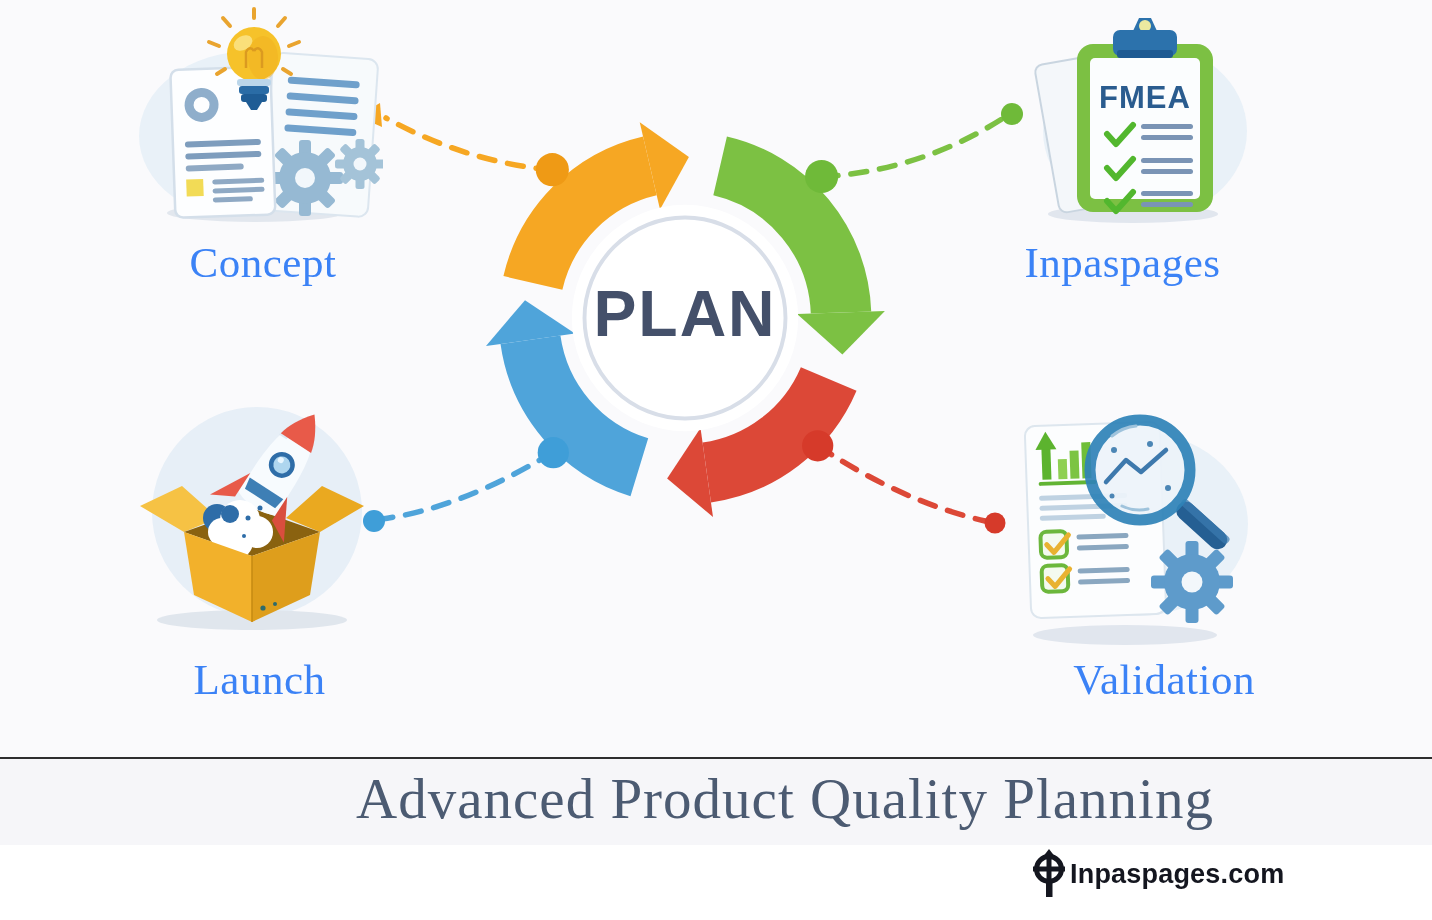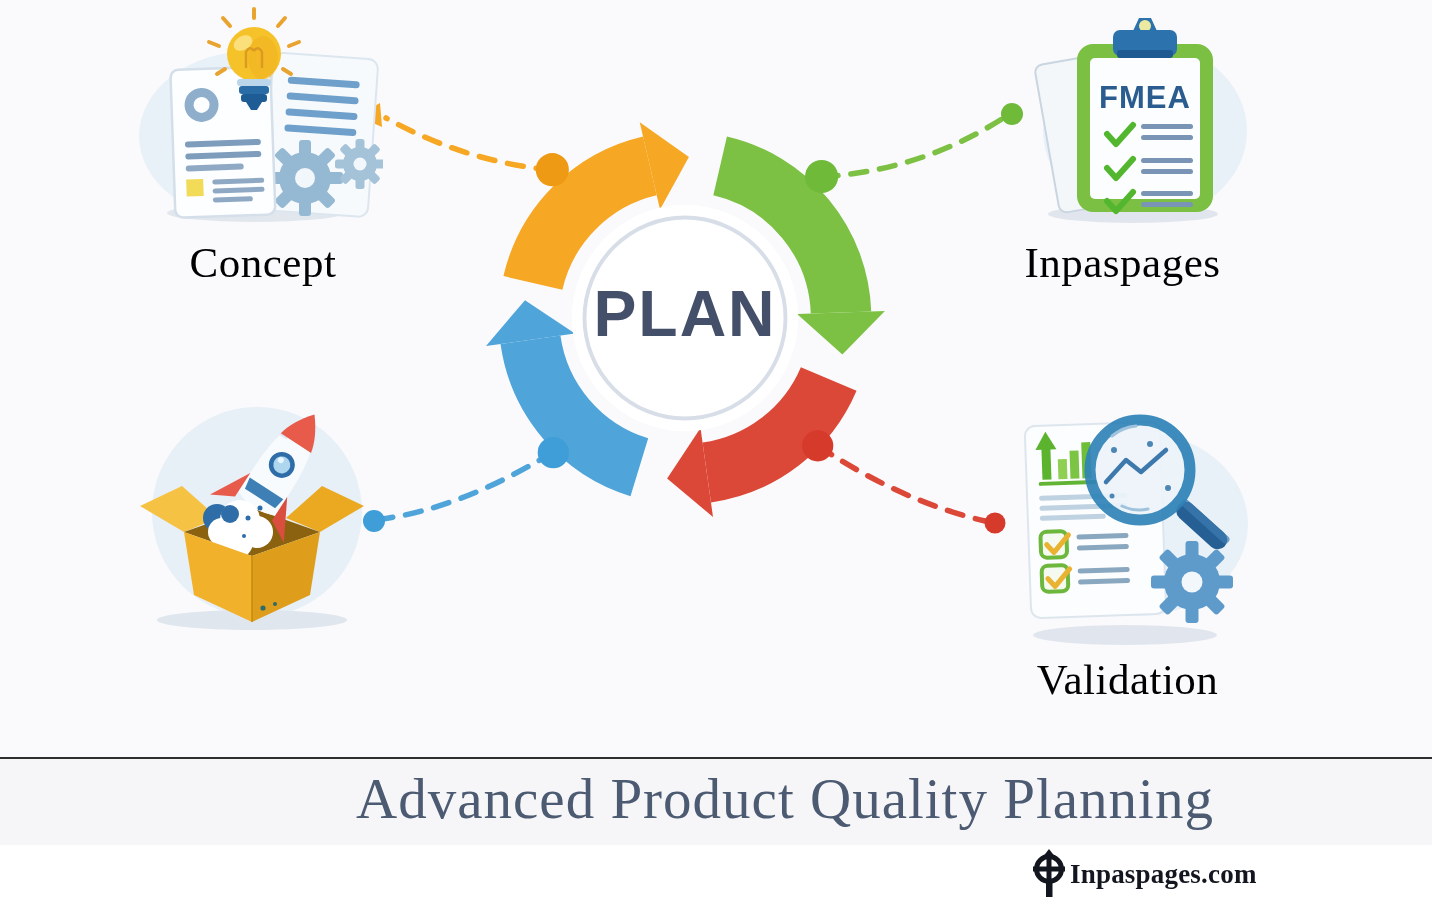--- a/index.html
+++ b/index.html
@@ -5,37 +5,37 @@
   html,body{margin:0;padding:0;}
   #canvas{
     position:relative;width:1432px;height:920px;overflow:hidden;
     background:#fafafc;
     font-family:"Liberation Sans",sans-serif;
   }
   .abs{position:absolute;}
   .stage-label{
     position:absolute;
     font-family:"Liberation Serif",serif;
-    font-size:43px;color:#000000;text-align:center;
+    font-size:43px;color:#3b82f6;text-align:center;
     letter-spacing:0.5px;
   }
   #footer-band{position:absolute;left:0;top:759px;width:1432px;height:86px;background:#f6f6f9;}
   #bottom-white{position:absolute;left:0;top:845px;width:1432px;height:75px;background:#ffffff;}
   #divider{position:absolute;left:0;top:757px;width:1432px;height:2px;background:#2e2e2e;}
   #main-title{
     position:absolute;left:0;top:766px;width:1432px;text-align:center;
     transform:translateX(69px);
     font-family:"Liberation Serif",serif;font-weight:400;
     font-size:57px;color:#4c5b72;letter-spacing:1px;
   }
   #watermark{
     position:absolute;left:1030px;top:849px;display:flex;align-items:center;gap:2px;
   }
   #watermark-text{
-    font-family:Liberation Serif, serif;font-weight:700;
+    font-family:Liberation Sans, sans-serif;font-weight:700;
     font-size:27px;color:#14161f;letter-spacing:0.2px;
   }
   svg{display:block;}
 </style>
 </head>
 <body>
 
 <div id="canvas">
 
   <svg class="abs" style="left:0;top:0" width="1432" height="920" viewBox="0 0 1432 920" fill="none">
@@ -278,21 +278,22 @@
       <circle cx="150" cy="42" r="3" fill="#4c86b5"></circle>
       <circle cx="168" cy="86" r="3" fill="#4c86b5"></circle>
       <circle cx="112" cy="94" r="2.5" fill="#4c86b5"></circle>
       <path d="M112,34 q11,-9 24,-10" stroke="#9fc3dc" stroke-width="3" fill="none" stroke-linecap="round"></path>
       <path d="M122,104 q13,6 26,3" stroke="#9fc3dc" stroke-width="3" fill="none" stroke-linecap="round"></path>
     </g>
   </svg>
 
   <div class="stage-label" style="left:138px;top:238px;width:250px;">Concept</div>
   <div class="stage-label" style="left:985px;top:238px;width:275px;">Inpaspages</div>
-  <div class="stage-label" style="left:1000px;top:655px;width:255px;">Validation</div>
+  <div class="stage-label" style="left:132px;top:655px;width:255px;">Launch</div>
+  <div class="stage-label" style="left:1000px;top:655px;width:255px;text-align:right;">Validation</div>
 
   <div id="footer-band"></div>
   <div id="bottom-white"></div>
   <div id="divider"></div>
   <div id="main-title">Advanced Product Quality Planning</div>
 
   <div id="watermark">
     <svg width="38" height="50" viewBox="0 0 38 50">
       <polygon points="19,0 12,9 26,9" fill="#14161f"></polygon>
       <rect x="16" y="30" width="6.5" height="18" fill="#14161f"></rect>

